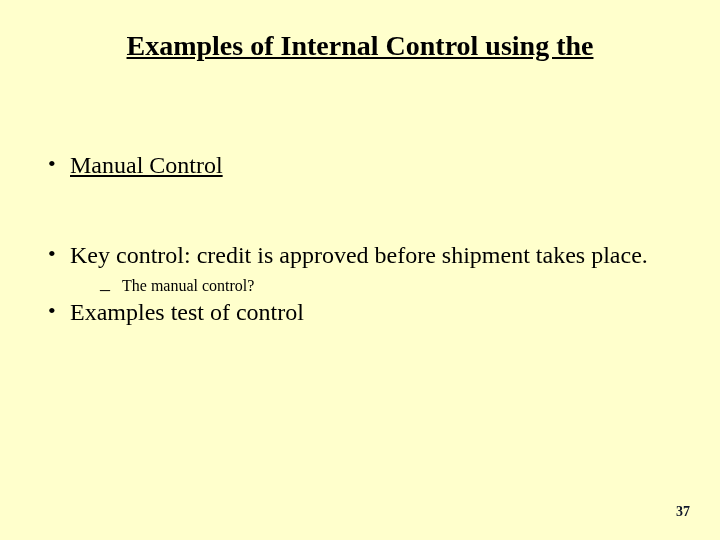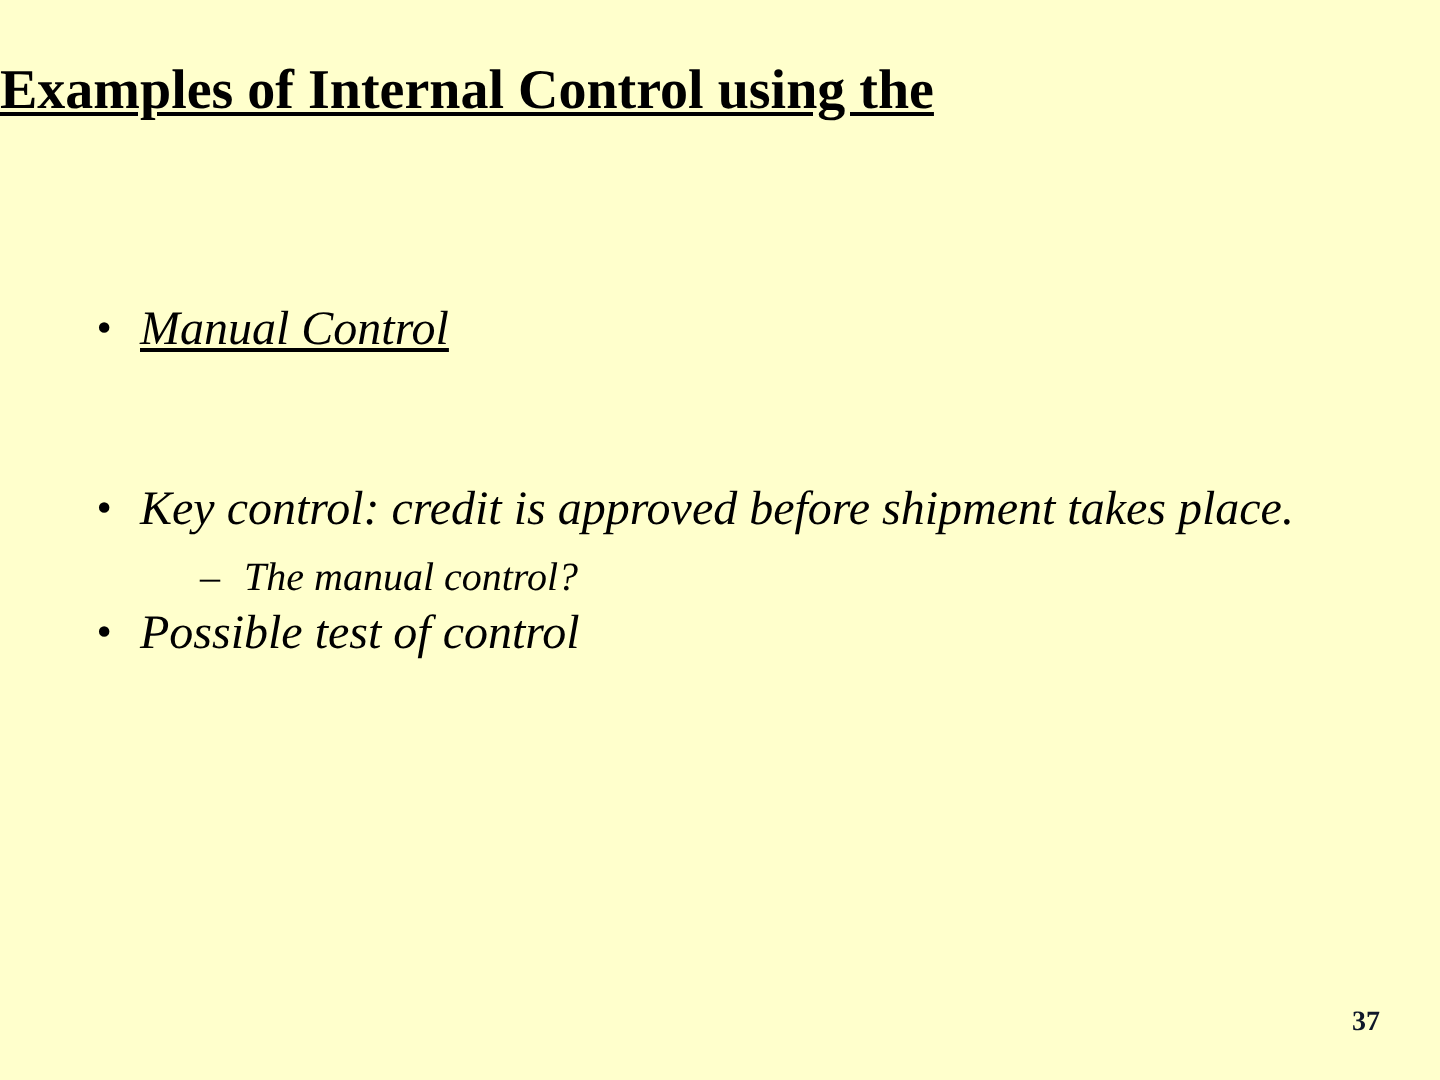--- a/index.html
+++ b/index.html
@@ -15,21 +15,21 @@
     color: #000000;
     position: relative;
   }
   .slide {
     width: 720px;
     height: 540px;
     position: relative;
     box-sizing: border-box;
   }
   .title {
-    text-align: left;
+    text-align: center;
     font-size: 28px;
     font-weight: bold;
     text-decoration: underline;
     padding-top: 28px;
     line-height: 1.25;
   }
   .body-area {
     position: absolute;
     left: 40px;
     right: 40px;
@@ -38,38 +38,37 @@
   ul.level1 {
     list-style: none;
     margin: 0;
     padding: 0;
   }
   ul.level1 > li {
     position: relative;
     padding-left: 30px;
     font-size: 24px;
     line-height: 1.25;
-    font-style: italic;
   }
   ul.level1 > li::before {
     content: "•";
     position: absolute;
     left: 8px;
     top: 0;
     font-size: 22px;
   }
   ul.level2 {
     list-style: none;
     margin: 6px 0 0 0;
     padding: 0;
   }
   ul.level2 > li {
     position: relative;
     padding-left: 52px;
-    font-size: 20px;
+    font-size: 16px;
     line-height: 1.3;
   }
   ul.level2 > li::before {
     content: "–";
     position: absolute;
     left: 30px;
     top: 0;
     font-size: 20px;
   }
   .underline {
@@ -100,19 +99,19 @@
       </li>
       <li style="">
         <span>Key control: credit is approved before shipment takes place.</span>
         <ul class="level2">
           <li>
             <span>The manual control?</span>
           </li>
         </ul>
       </li>
       <li>
-        <span>Possible test of control</span>
+        <span>Examples test of control</span>
       </li>
     </ul>
   </div>
 
   <div class="page-number">37</div>
 </div>
 
 </body></html>

